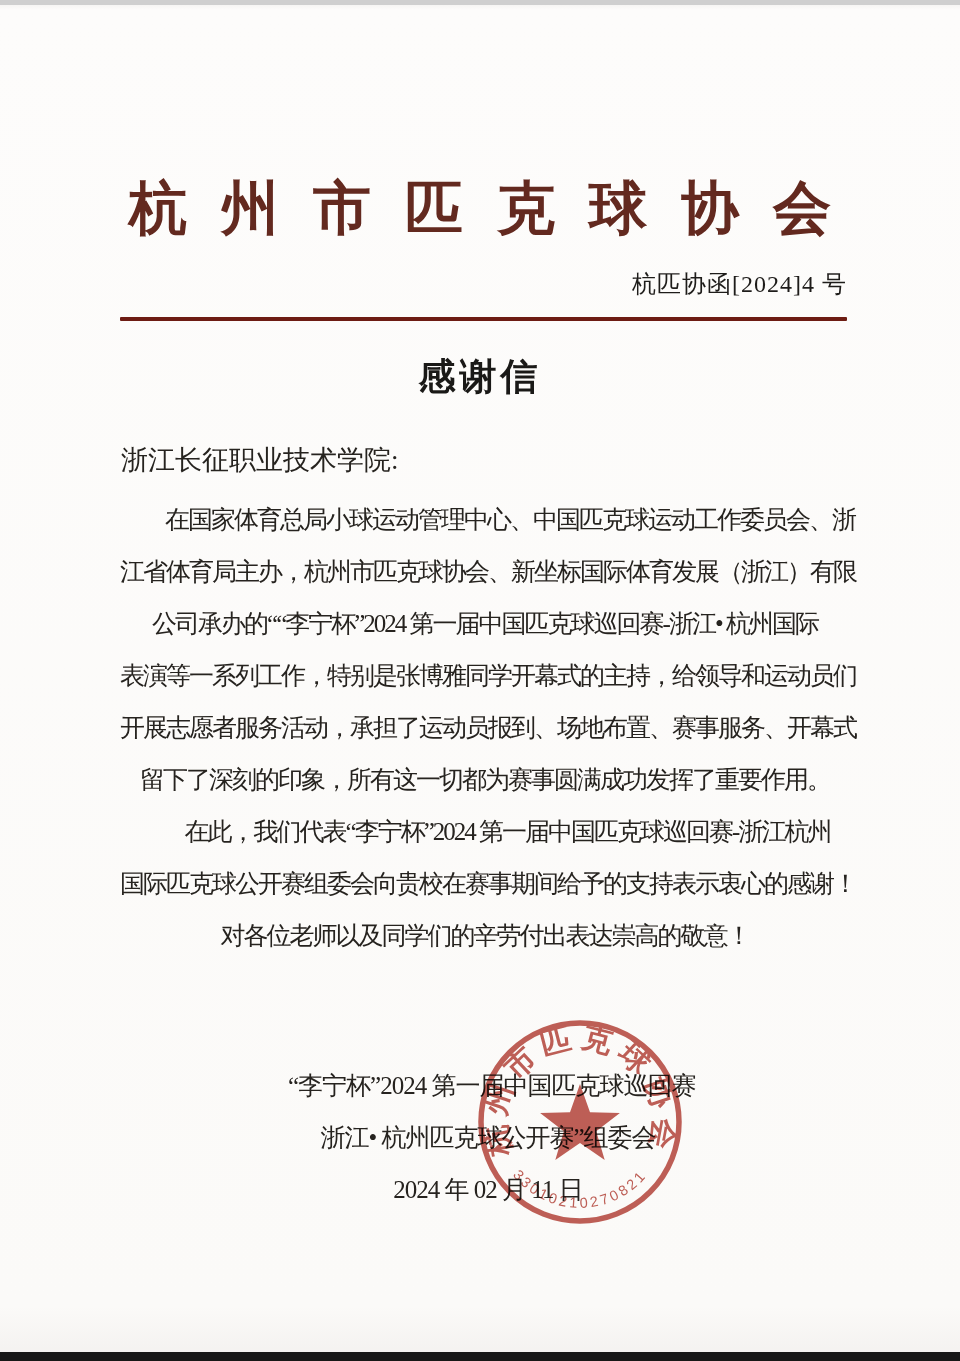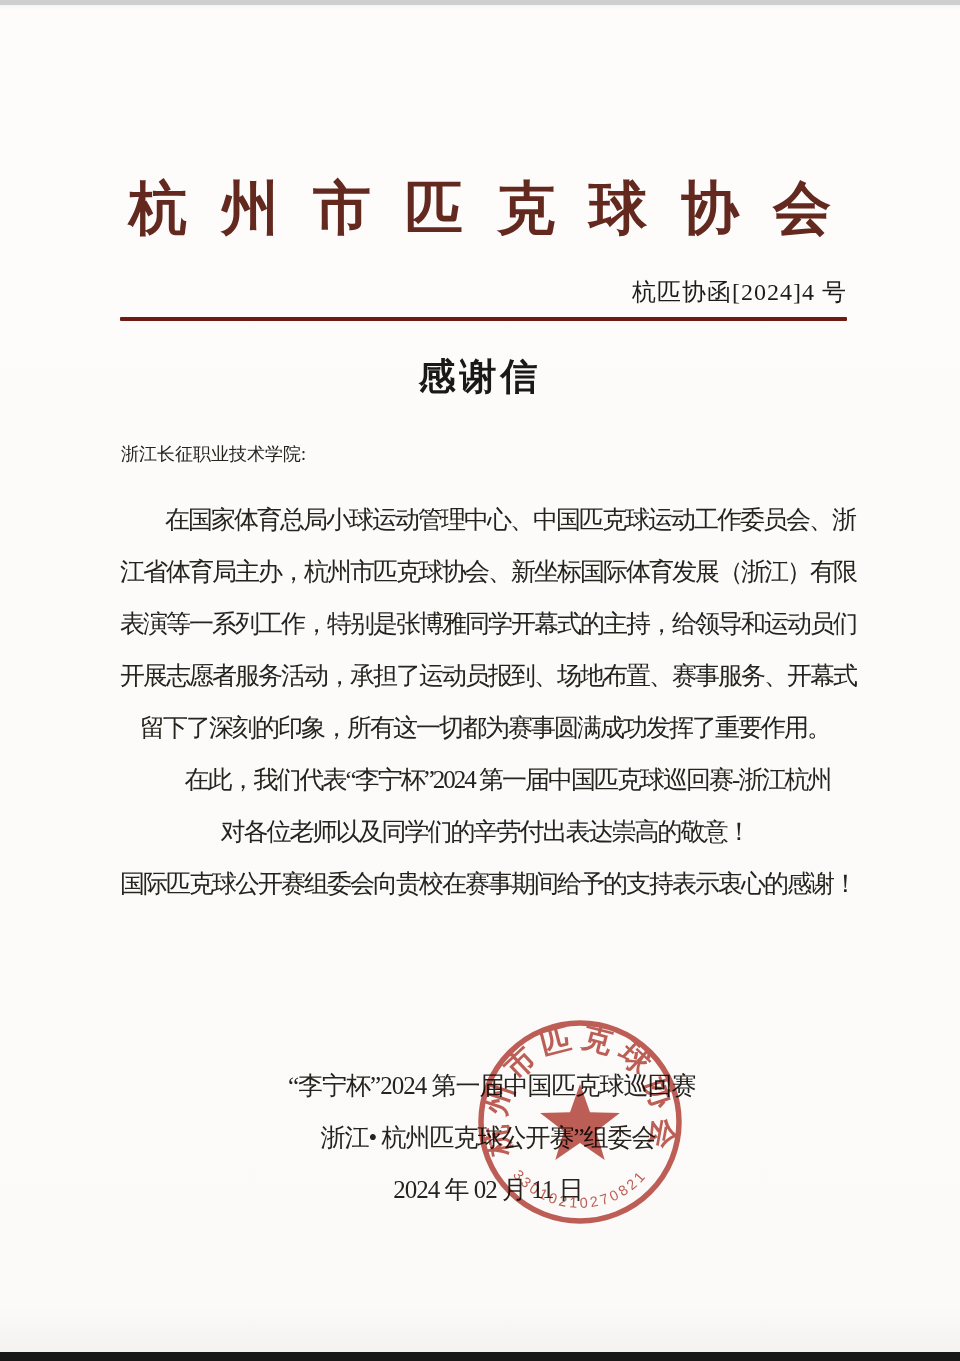--- a/index.html
+++ b/index.html
@@ -12,35 +12,35 @@
   .scan-edge-top { position:absolute; top:0; left:0; width:100%; height:5px; background:#cfcfcf; }
   .scan-edge-bottom { position:absolute; bottom:0; left:0; width:100%; height:9px; background:#171717; }
 
   .org-name {
     position:absolute; top:170px; left:0; width:100%;
     text-align:center; font-size:58px; font-weight:bold;
     letter-spacing:34px; padding-left:34px; box-sizing:border-box;
     color:#63291f; white-space:nowrap;
   }
   .doc-number {
-    position:absolute; top:276px; right:113px;
+    position:absolute; top:268px; right:113px;
     font-size:24px; color:#1e1c1a; letter-spacing:1px; white-space:nowrap;
   }
   .header-rule {
     position:absolute; top:317px; left:120px; width:727px; height:4px;
     background:#6d1c13; border-radius:1px;
   }
   .letter-title {
     position:absolute; top:352px; left:0; width:100%;
     text-align:center; font-size:37px; font-weight:bold;
     letter-spacing:4px; box-sizing:border-box; color:#1a1917;
   }
   .salutation {
     position:absolute; top:442px; left:121px;
-    font-size:18px; letter-spacing:0px; white-space:nowrap;
+    font-size:27px; letter-spacing:0px; white-space:nowrap;
   }
   .body-text {
     position:absolute; top:494px; left:120px; width:730px;
     font-size:25px; letter-spacing:-2px; color:#26231f;text-align:center;
   }
   .body-line { height:52px; line-height:52px; white-space:nowrap; }
   .body-line.indent { padding-left:45px; }
 
   .sign-block {
     position:absolute; top:1060px; left:288px; width:400px;
@@ -68,26 +68,27 @@
 
 <div class="header-rule"></div>
 
 <div class="letter-title">感谢信</div>
 
 <div class="salutation">浙江长征职业技术学院:</div>
 
 <div class="body-text">
   <div class="body-line indent">在国家体育总局小球运动管理中心、中国匹克球运动工作委员会、浙</div>
   <div class="body-line">江省体育局主办，杭州市匹克球协会、新坐标国际体育发展（浙江）有限</div>
+  <div class="body-line">公司承办的““李宁杯”2024 第一届中国匹克球巡回赛-浙江• 杭州国际</div>
   <div class="body-line">表演等一系列工作，特别是张博雅同学开幕式的主持，给领导和运动员们</div>
   <div class="body-line">开展志愿者服务活动，承担了运动员报到、场地布置、赛事服务、开幕式</div>
   <div class="body-line">留下了深刻的印象，所有这一切都为赛事圆满成功发挥了重要作用。</div>
   <div class="body-line indent">在此，我们代表“李宁杯”2024 第一届中国匹克球巡回赛-浙江杭州</div>
+  <div class="body-line">国际匹克球公开赛组委会向贵校在赛事期间给予的支持表示衷心的感谢！</div>
   <div class="body-line">对各位老师以及同学们的辛劳付出表达崇高的敬意！</div>
-  <div class="body-line">国际匹克球公开赛组委会向贵校在赛事期间给予的支持表示衷心的感谢！</div>
 </div>
 
 <div class="sign-block">
   <div class="sign-line">“李宁杯”2024 第一届中国匹克球巡回赛</div>
   <div class="sign-line">浙江• 杭州匹克球公开赛”组委会</div>
   <div class="sign-line">2024 年 02 月 11 日</div>
 </div>
 
 <div class="stamp">
   <svg viewBox="0 0 220 220" xmlns="http://www.w3.org/2000/svg">

